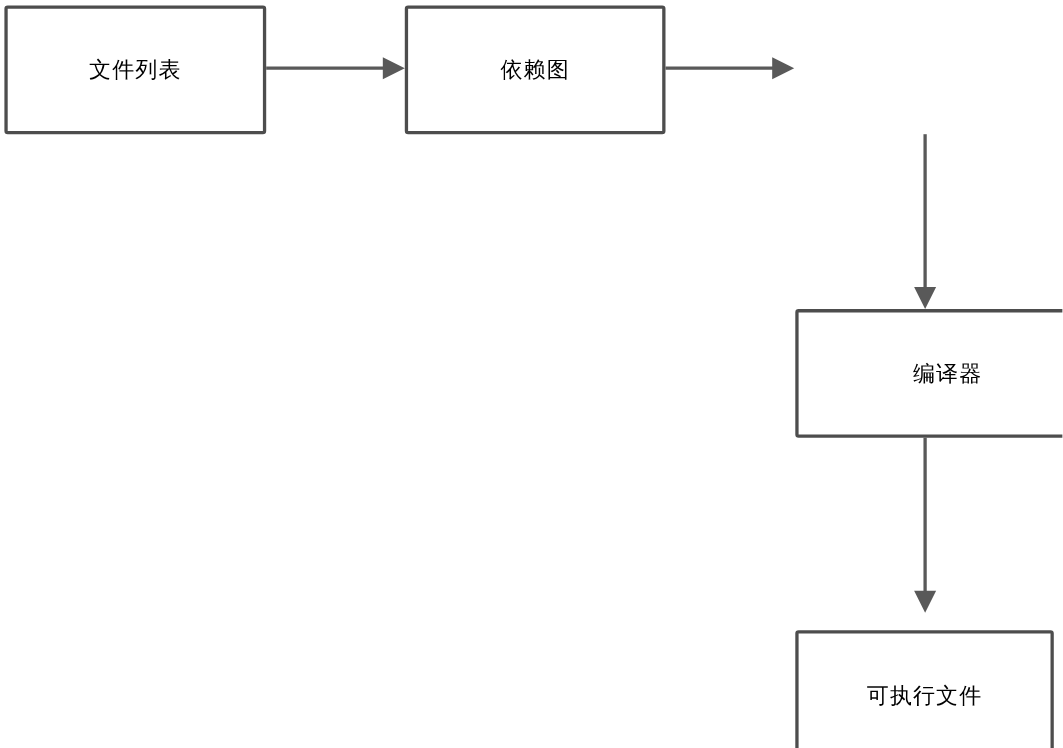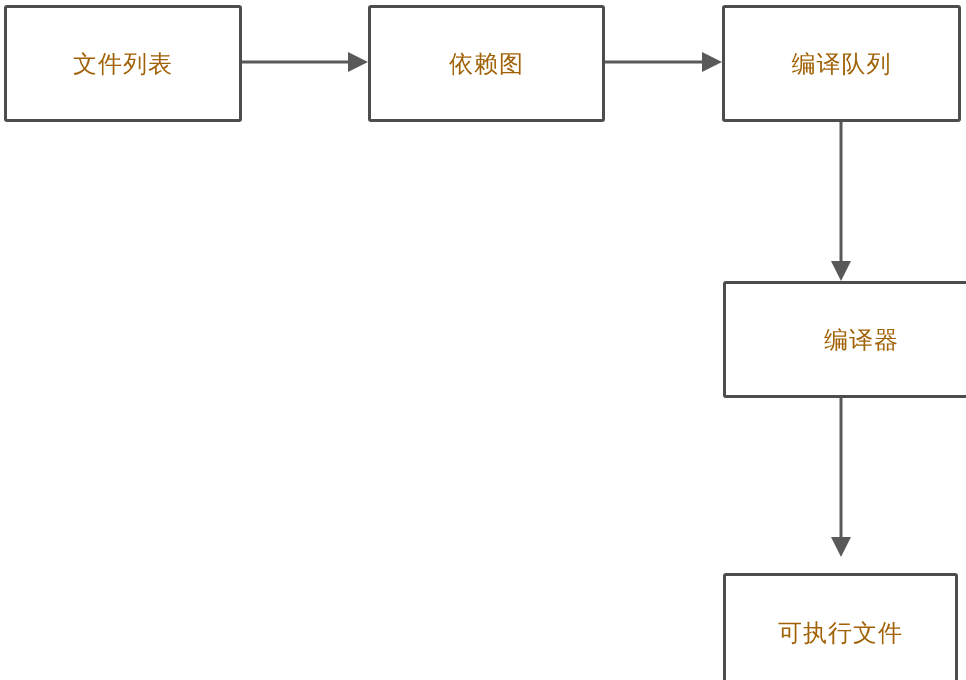--- a/index.html
+++ b/index.html
@@ -24,23 +24,23 @@
   }
   .node {
     position: absolute;
     box-sizing: border-box;
     background: #ffffff;
     border: 3px solid #4d4d4d;
     border-radius: 3px;
     display: flex;
     align-items: center;
     justify-content: center;
-    font-size: 24px;
+    font-size: 20px;
     letter-spacing: 1px;
-    color: #a16207;
+    color: #000000;
   }
   
   .node-file-list        { left: 4px;   top: 5px;   width: 238px; height: 117px; }
   .node-dependency-graph { left: 368px; top: 5px;   width: 237px; height: 117px; }
   .node-compile-queue    { left: 722px; top: 5px;   width: 239px; height: 117px; }
   .node-compiler         { left: 723px; top: 281px; width: 277px; height: 117px; }
   .node-executable-file  { left: 723px; top: 573px; width: 235px; height: 119px; }
 </style>
 </head>
 <body>
@@ -71,23 +71,20 @@
   </svg>
 
   <div class="node node-file-list">
     <span>文件列表</span>
   </div>
 
   <div class="node node-dependency-graph">
     <span>依赖图</span>
   </div>
 
-  <div class="node node-compile-queue">
-    <span>编译队列</span>
-  </div>
 
   <div class="node node-compiler">
     <span>编译器</span>
   </div>
 
   <div class="node node-executable-file">
     <span>可执行文件</span>
   </div>
 
 </div>

